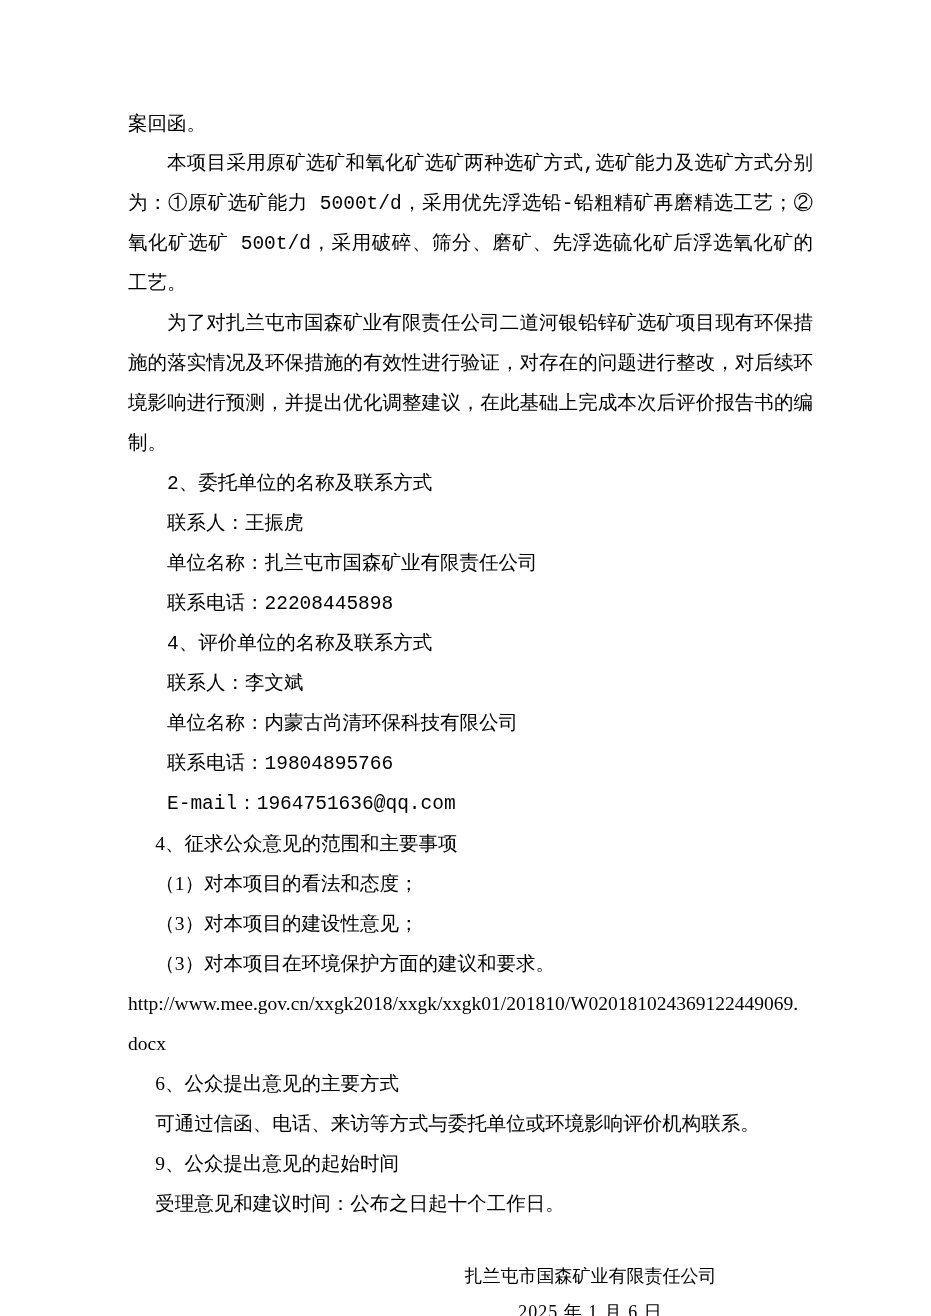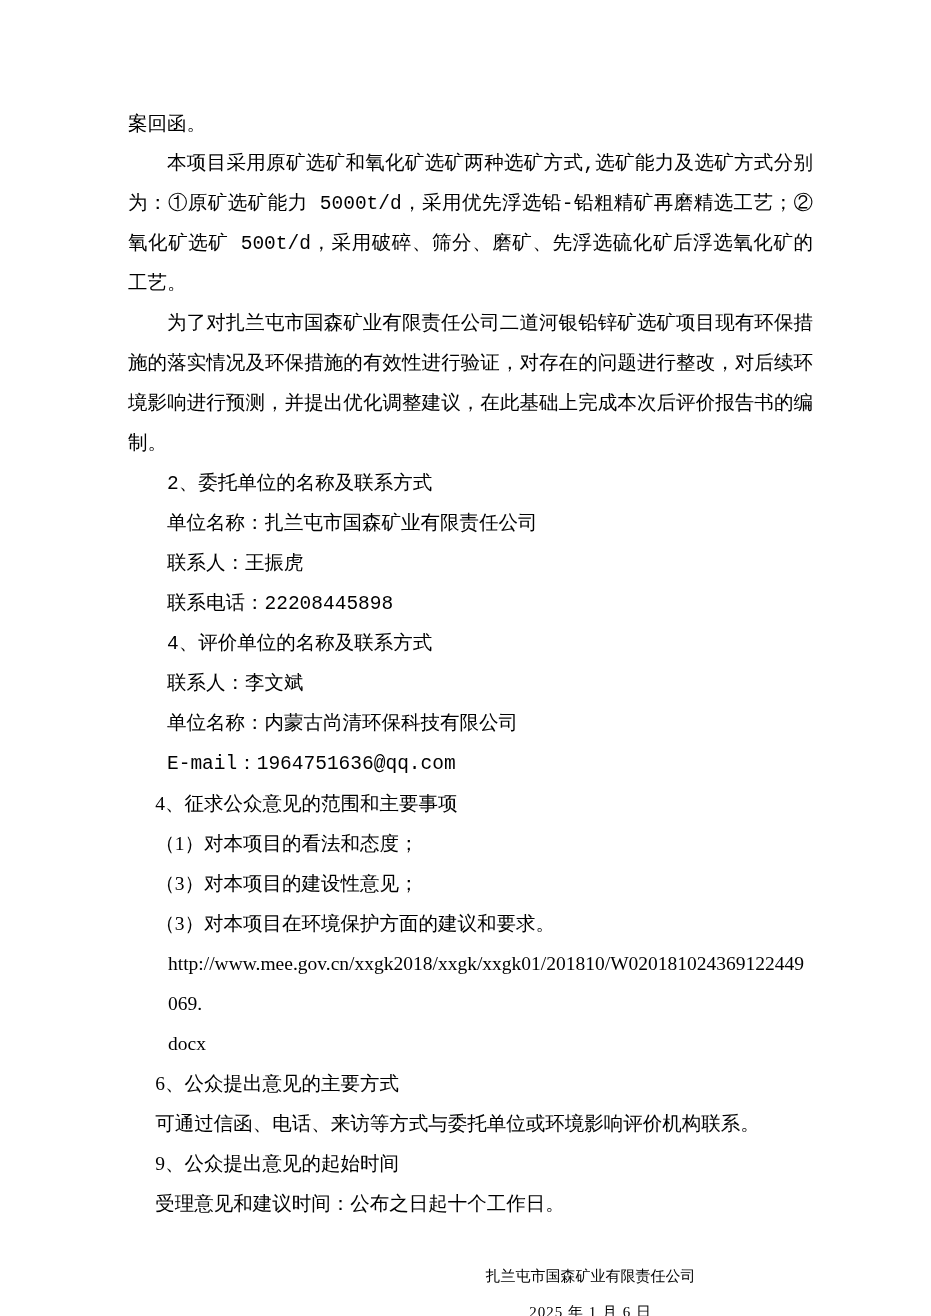--- a/index.html
+++ b/index.html
@@ -37,30 +37,29 @@
   .indent-half {
     text-indent: 1.4em;
   }
   .noindent {
     text-indent: 0;
   }
   .link-line {
     text-indent: 0;
     word-break: break-all;
     font-family: "Liberation Serif", "DejaVu Serif", serif;
-    margin-left: 40px;
   }
   .sign-block {
     margin-top: 34px;
     text-align: center;
     padding-left: 240px;
   }
   .sign-block p {
     line-height: 36px;
-    font-size: 15px;
+    font-size: 18px;
   }
   .sign-date {
     letter-spacing: 1px;
   }
   .wide-track {
     letter-spacing: 0.08em;
   }
 </style>
 </head>
 <body>
@@ -69,32 +68,33 @@
   <div class="doc-body">
 
     <p class="noindent">案回函。</p>
 
     <p class="indent1">本项目采用原矿选矿和氧化矿选矿两种选矿方式,选矿能力及选矿方式分别为：①原矿选矿能力 5000t/d，采用优先浮选铅-铅粗精矿再磨精选工艺；②氧化矿选矿 500t/d，采用破碎、筛分、磨矿、先浮选硫化矿后浮选氧化矿的工艺。</p>
 
     <p class="indent1">为了对扎兰屯市国森矿业有限责任公司二道河银铅锌矿选矿项目现有环保措施的落实情况及环保措施的有效性进行验证，对存在的问题进行整改，对后续环境影响进行预测，并提出优化调整建议，在此基础上完成本次后评价报告书的编制。</p>
 
     <p class="indent1">2、委托单位的名称及联系方式</p>
 
+    <p class="indent1">联系人：王振虎</p>
+
     <p class="indent1">单位名称：扎兰屯市国森矿业有限责任公司</p>
-
-    <p class="indent1">联系人：王振虎</p>
 
     <p class="indent1">联系电话：22208445898</p>
 
     <p class="indent1">4、评价单位的名称及联系方式</p>
 
     <p class="indent1">联系人：李文斌</p>
 
     <p class="indent1">单位名称：内蒙古尚清环保科技有限公司</p>
 
+    <p class="indent1">联系电话：19804895766</p>
 
     <p class="indent1">E-mail：1964751636@qq.com</p>
 
     <p class="indent-half">4、征求公众意见的范围和主要事项</p>
 
     <p class="indent-half">（1）对本项目的看法和态度；</p>
 
     <p class="indent-half">（3）对本项目的建设性意见；</p>
 
     <p class="indent-half">（3）对本项目在环境保护方面的建议和要求。</p>

